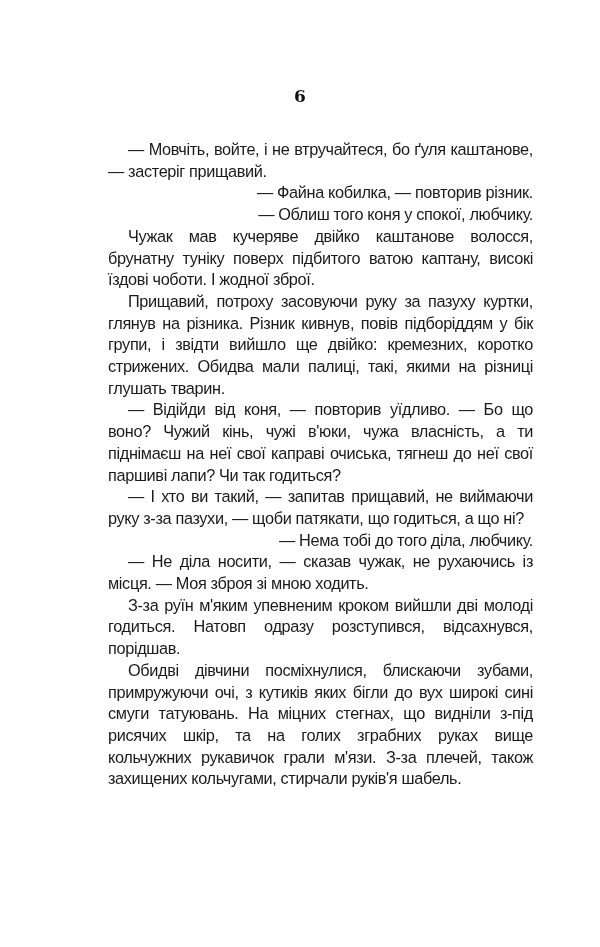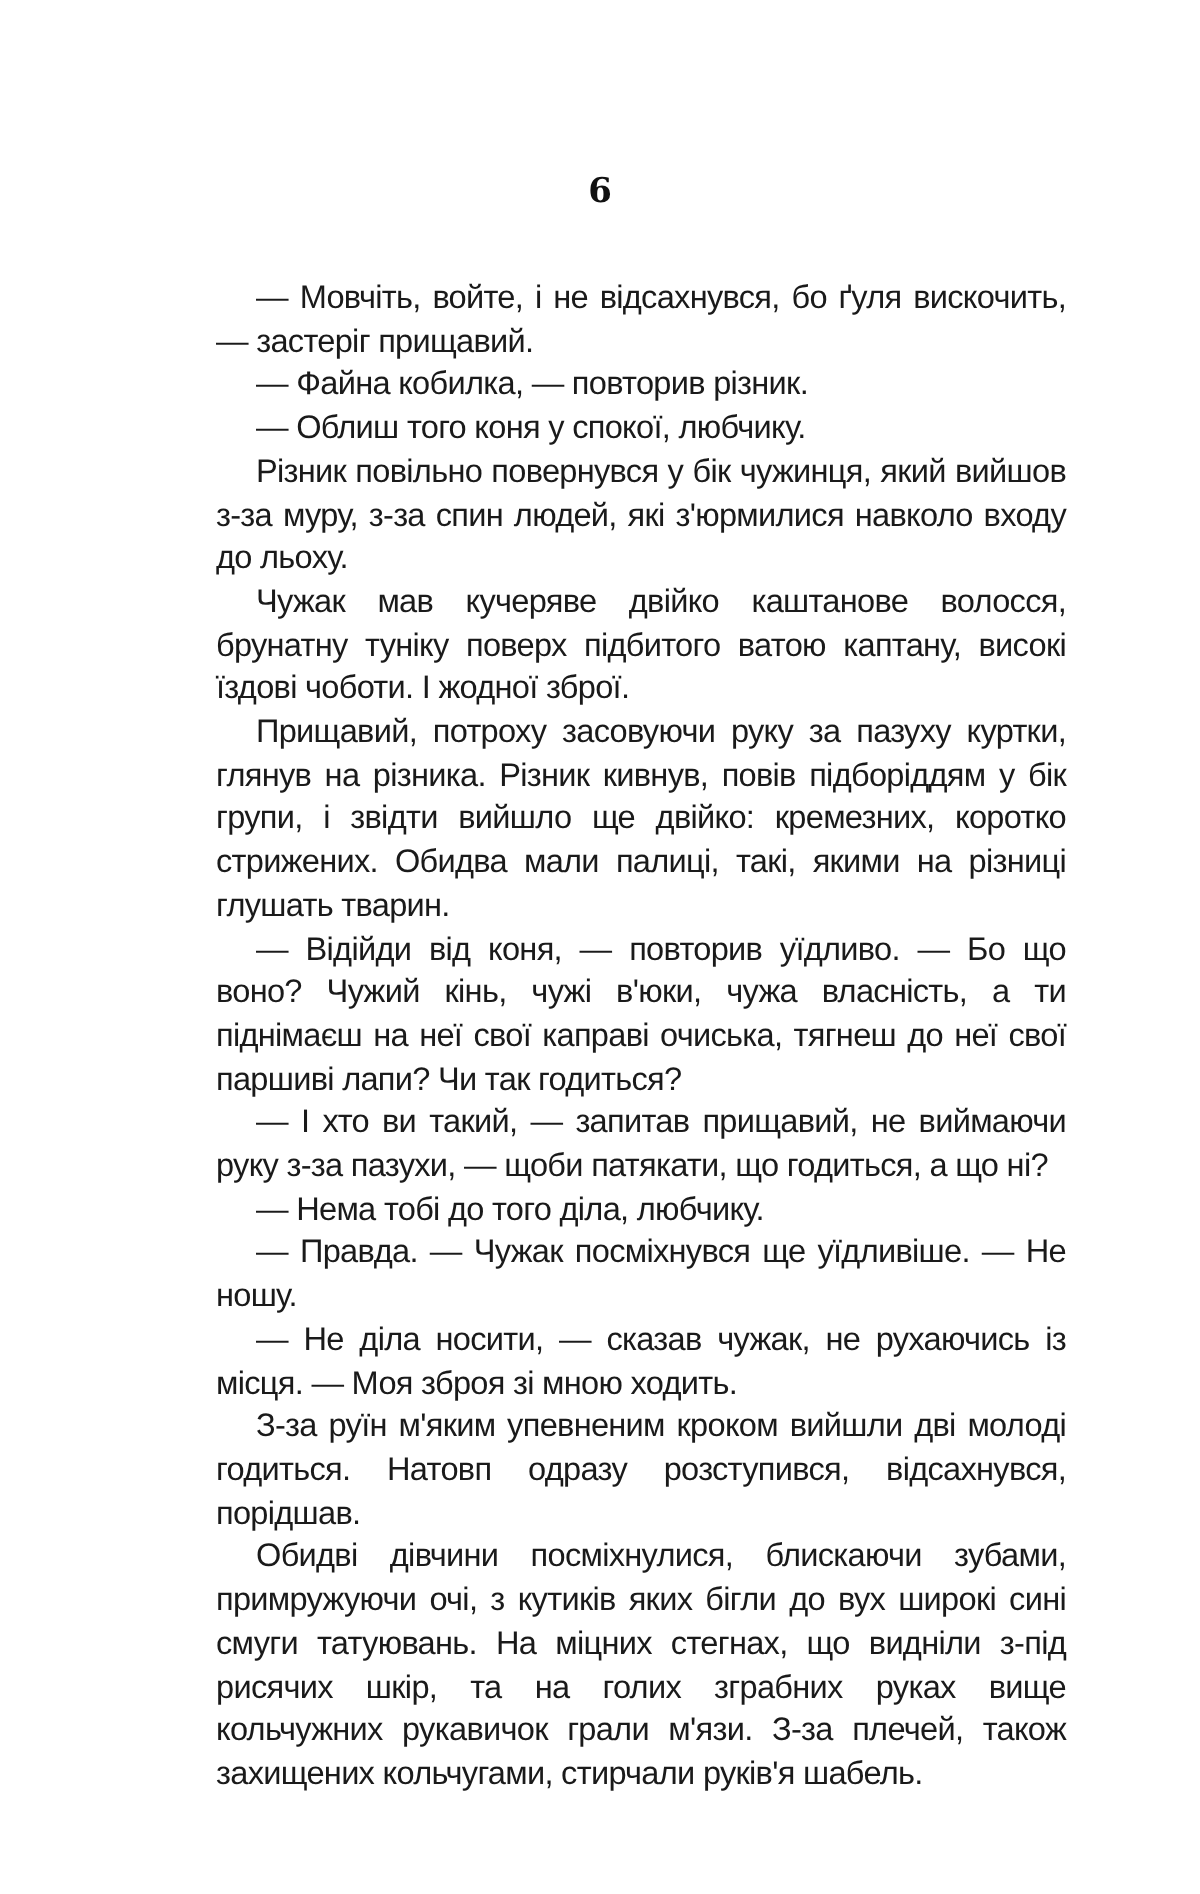--- a/index.html
+++ b/index.html
@@ -7,34 +7,32 @@
   .page-number {
     position:absolute; top:86px; left:0; width:600px; text-align:center;
     font-family:"DejaVu Serif", serif; font-weight:bold; font-size:17px; color:#111;
   }
   .text {
     position:absolute; top:139px; left:108px; width:425px;
     font-family:"Liberation Sans", sans-serif; font-size:16.3px; line-height:21.7px;
     color:#1a1a1a; letter-spacing:-0.35px;
   }
   .text p { margin:0; text-indent:20px; text-align:justify; }
-  .text p.nojust { text-align:left; }
+  .text p.nojust { text-align:right; }
 </style>
 </head>
 <body>
 
 <div class="page-number">6</div>
 
 <div class="text">
-  <p>— Мовчіть, войте, і не відсахнувся, бо ґуля вискочить, — застеріг прищавий.</p>
+  <p>— Мовчіть, войте, і не втручайтеся, бо ґуля каштанове, — застеріг прищавий.</p>
   <p class="nojust">— Файна кобилка, — повторив різник.</p>
   <p class="nojust">— Облиш того коня у спокої, любчику.</p>
-  <p>Різник повільно повернувся у бік чужинця, який вийшов з-за муру, з-за спин людей, які з'юрмилися навколо входу до льоху.</p>
   <p>Чужак мав кучеряве двійко каштанове волосся, брунатну туніку поверх підбитого ватою каптану, високі їздові чоботи. І жодної зброї.</p>
   <p>Прищавий, потроху засовуючи руку за пазуху куртки, глянув на різника. Різник кивнув, повів підборіддям у бік групи, і звідти вийшло ще двійко: кремезних, коротко стрижених. Обидва мали палиці, такі, якими на різниці глушать тварин.</p>
   <p>— Відійди від коня, — повторив уїдливо. — Бо що воно? Чужий кінь, чужі в'юки, чужа власність, а ти піднімаєш на неї свої каправі очиська, тягнеш до неї свої паршиві лапи? Чи так годиться?</p>
   <p>— І хто ви такий, — запитав прищавий, не виймаючи руку з-за пазухи, — щоби патякати, що годиться, а що ні?</p>
   <p class="nojust">— Нема тобі до того діла, любчику.</p>
-  <p>— Правда. — Чужак посміхнувся ще уїдливіше. — Не ношу.</p>
   <p>— Не діла носити, — сказав чужак, не рухаючись із місця. — Моя зброя зі мною ходить.</p>
   <p>З-за руїн м'яким упевненим кроком вийшли дві молоді годиться. Натовп одразу розступився, відсахнувся, порідшав.</p>
   <p>Обидві дівчини посміхнулися, блискаючи зубами, примружуючи очі, з кутиків яких бігли до вух широкі сині смуги татуювань. На міцних стегнах, що видніли з-під рисячих шкір, та на голих зграбних руках вище кольчужних рукавичок грали м'язи. З-за плечей, також захищених кольчугами, стирчали руків'я шабель.</p>
 </div>
 
 </body></html>

